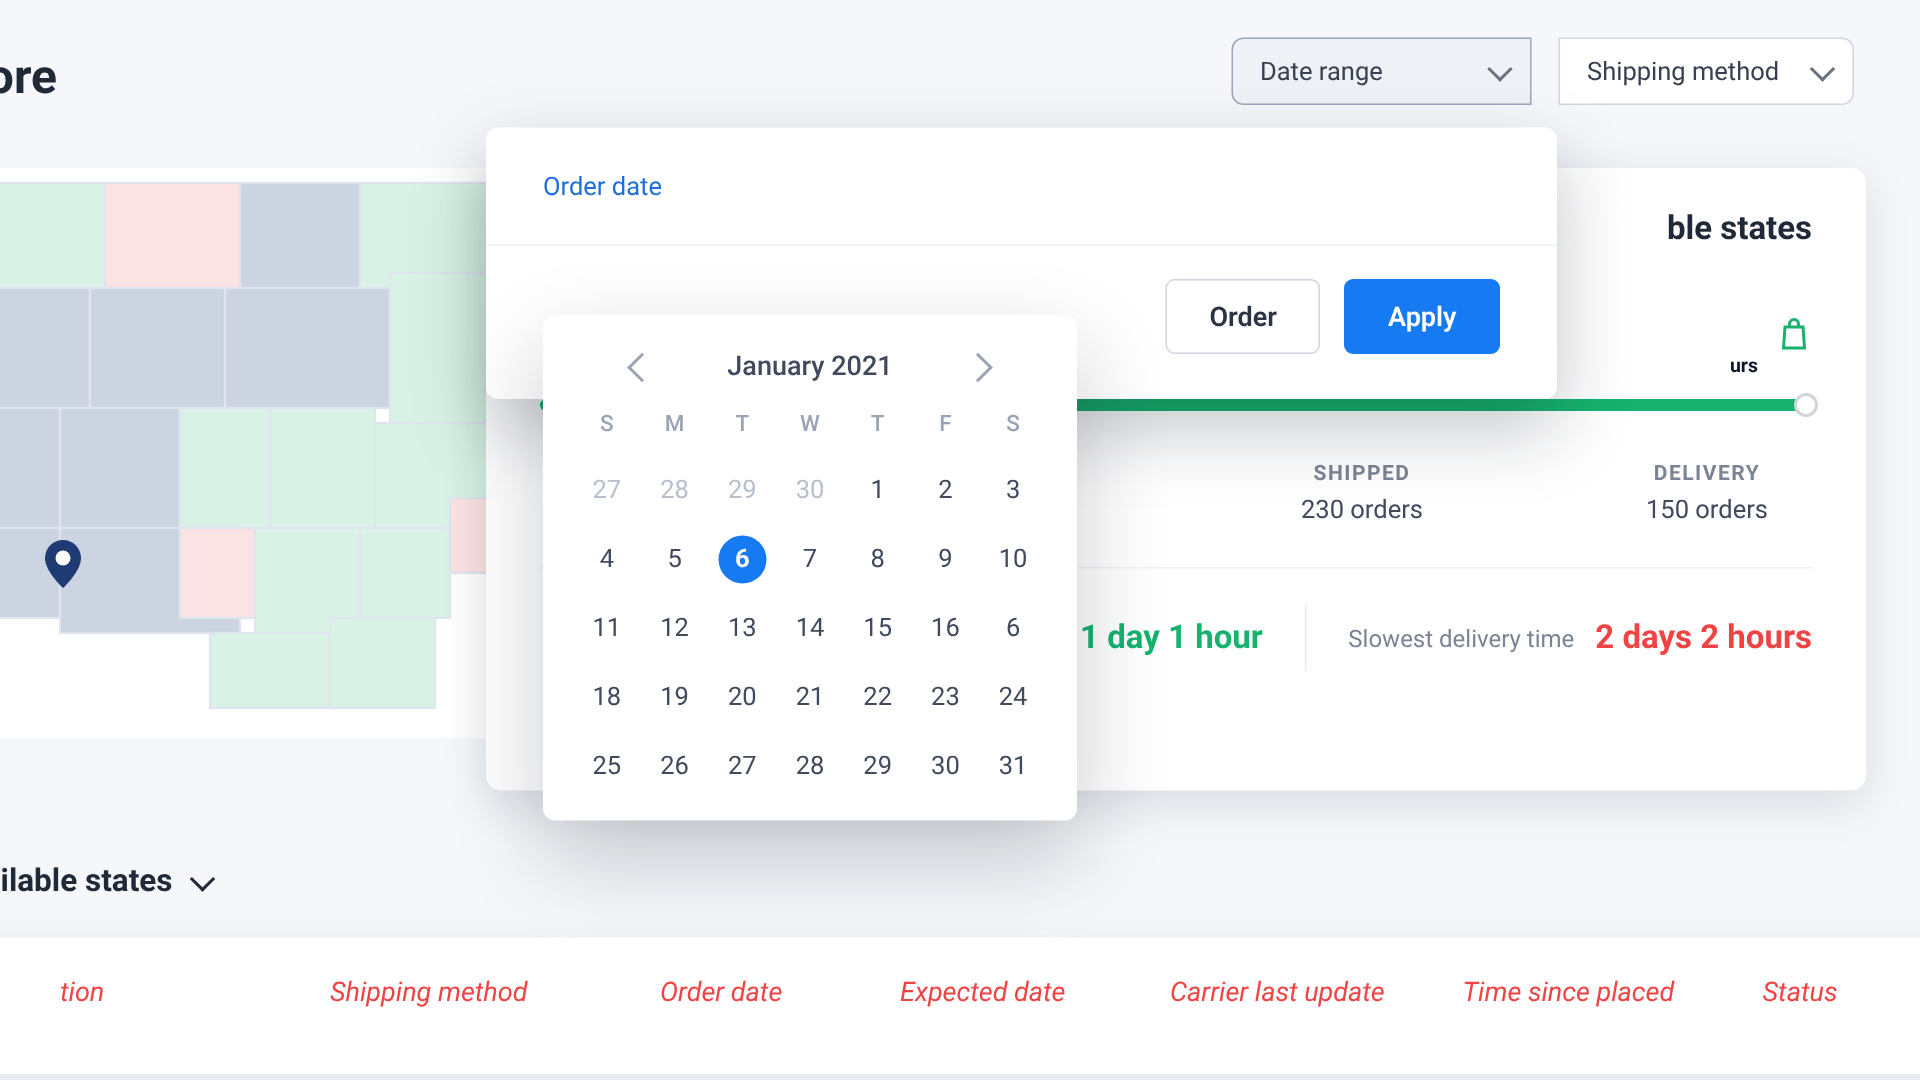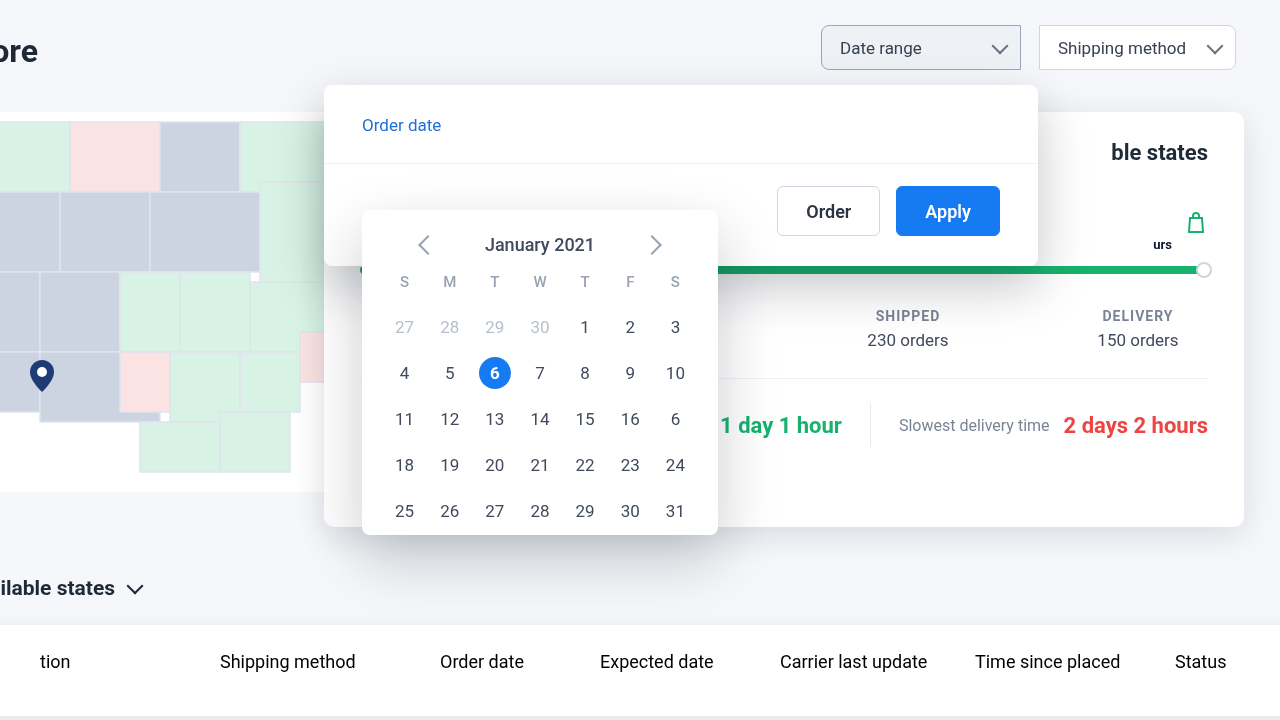--- a/index.html
+++ b/index.html
@@ -240,21 +240,21 @@
 
   
   .calendar {
     position: absolute;
     left: 362px;
     top: 210px;
     width: 356px;
     background: #fff;
     border-radius: 8px;
     box-shadow: 0 24px 60px rgba(17,24,39,0.22);
-    padding: 24px 20px 8px;
+    padding: 24px 20px 20px;
     z-index: 60;
   }
   .cal-head {
     display: flex;
     align-items: center;
     justify-content: center;
     gap: 50px;
     margin-bottom: 18px;
   }
   .cal-nav {
@@ -311,22 +311,23 @@
     top: 625px;
     width: 1360px;
     background: #fff;
     border-radius: 8px 8px 0 0;
     box-shadow: 0 4px 20px rgba(17,24,39,0.08);
     padding: 26px 60px 44px 100px;
   }
   .table-head {
     display: flex;
     gap: 0;
-    color: #000000;
+    color: #ef4444;
     font-size: 18px;
+    font-style: italic;
   }
   .th { flex: 0 0 auto; }
   .th.col1  { width: 180px; }
   .th.col2  { width: 220px; }
   .th.col3  { width: 160px; }
   .th.col4  { width: 180px; }
   .th.col5  { width: 195px; }
   .th.col6  { width: 200px; }
   .th.col7  { width: 120px; }
 </style>

